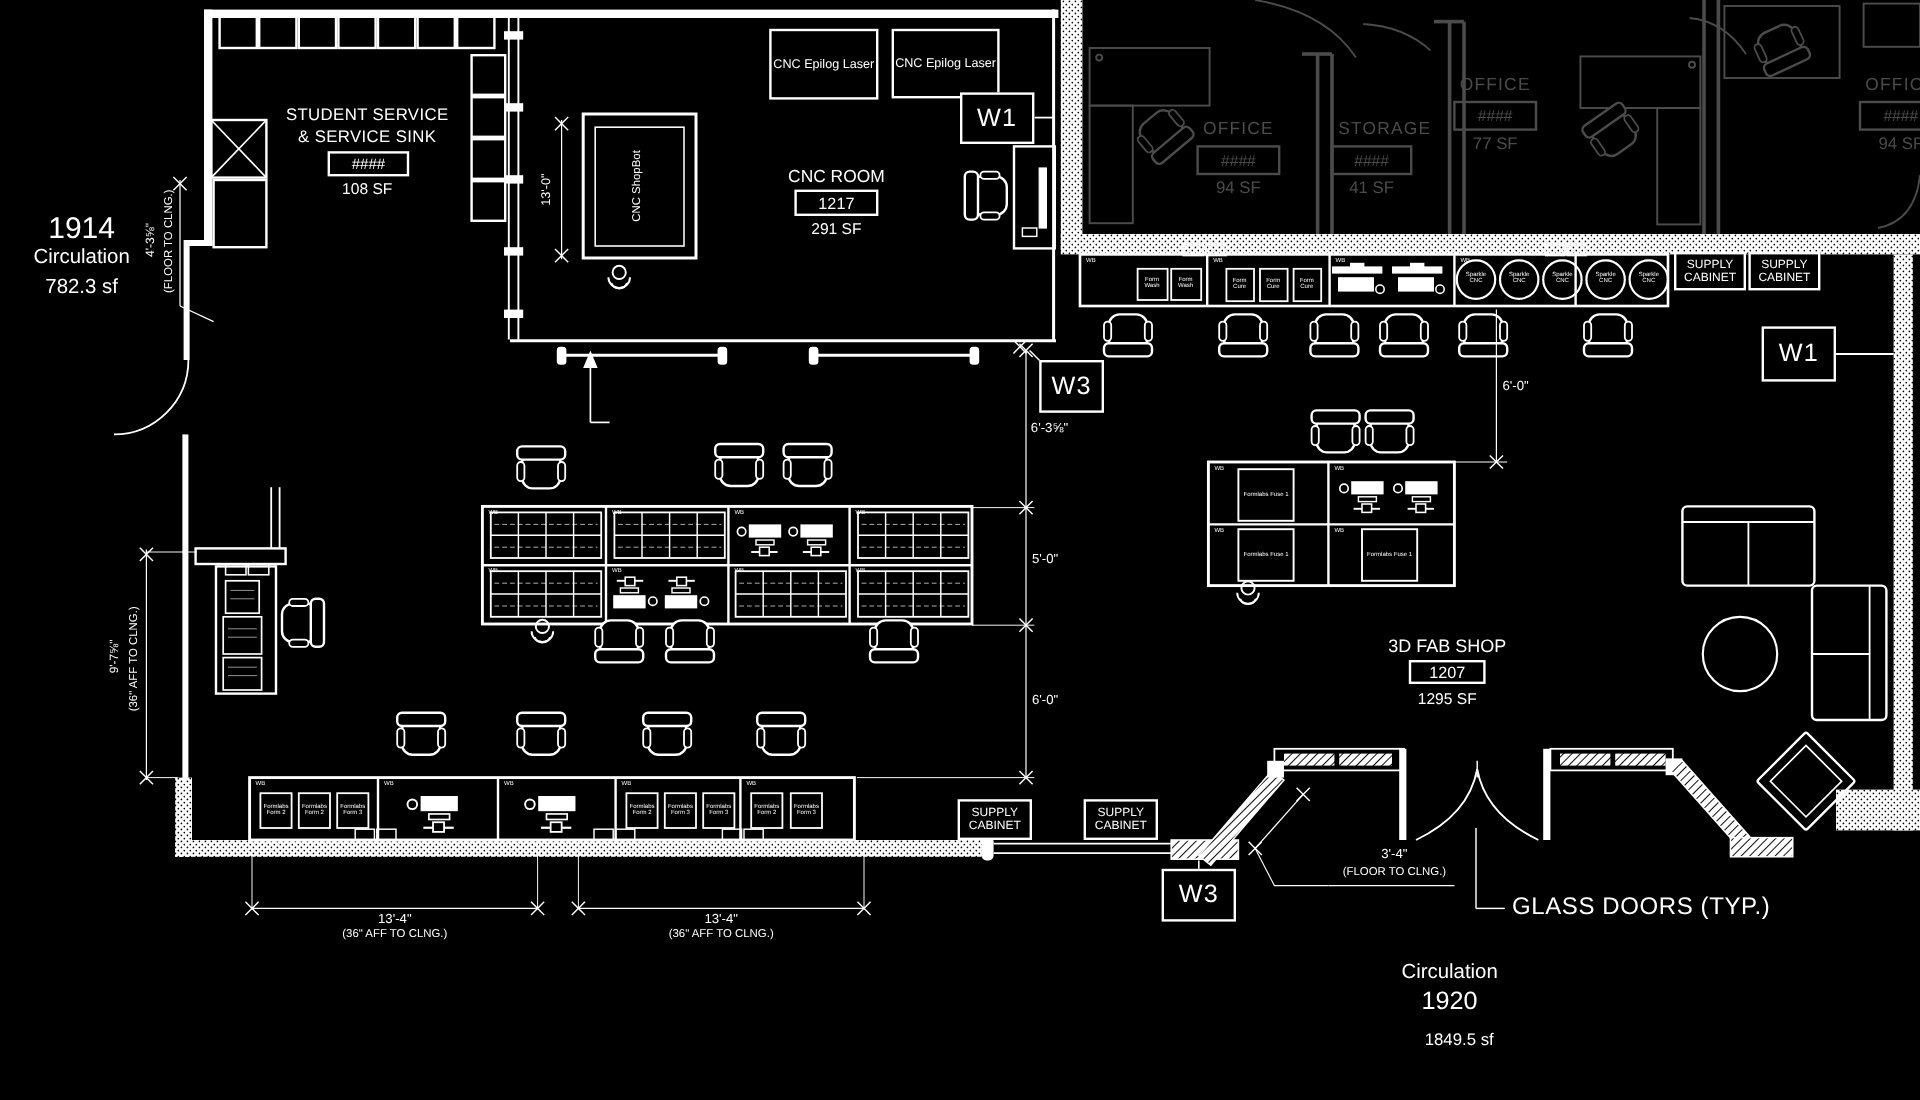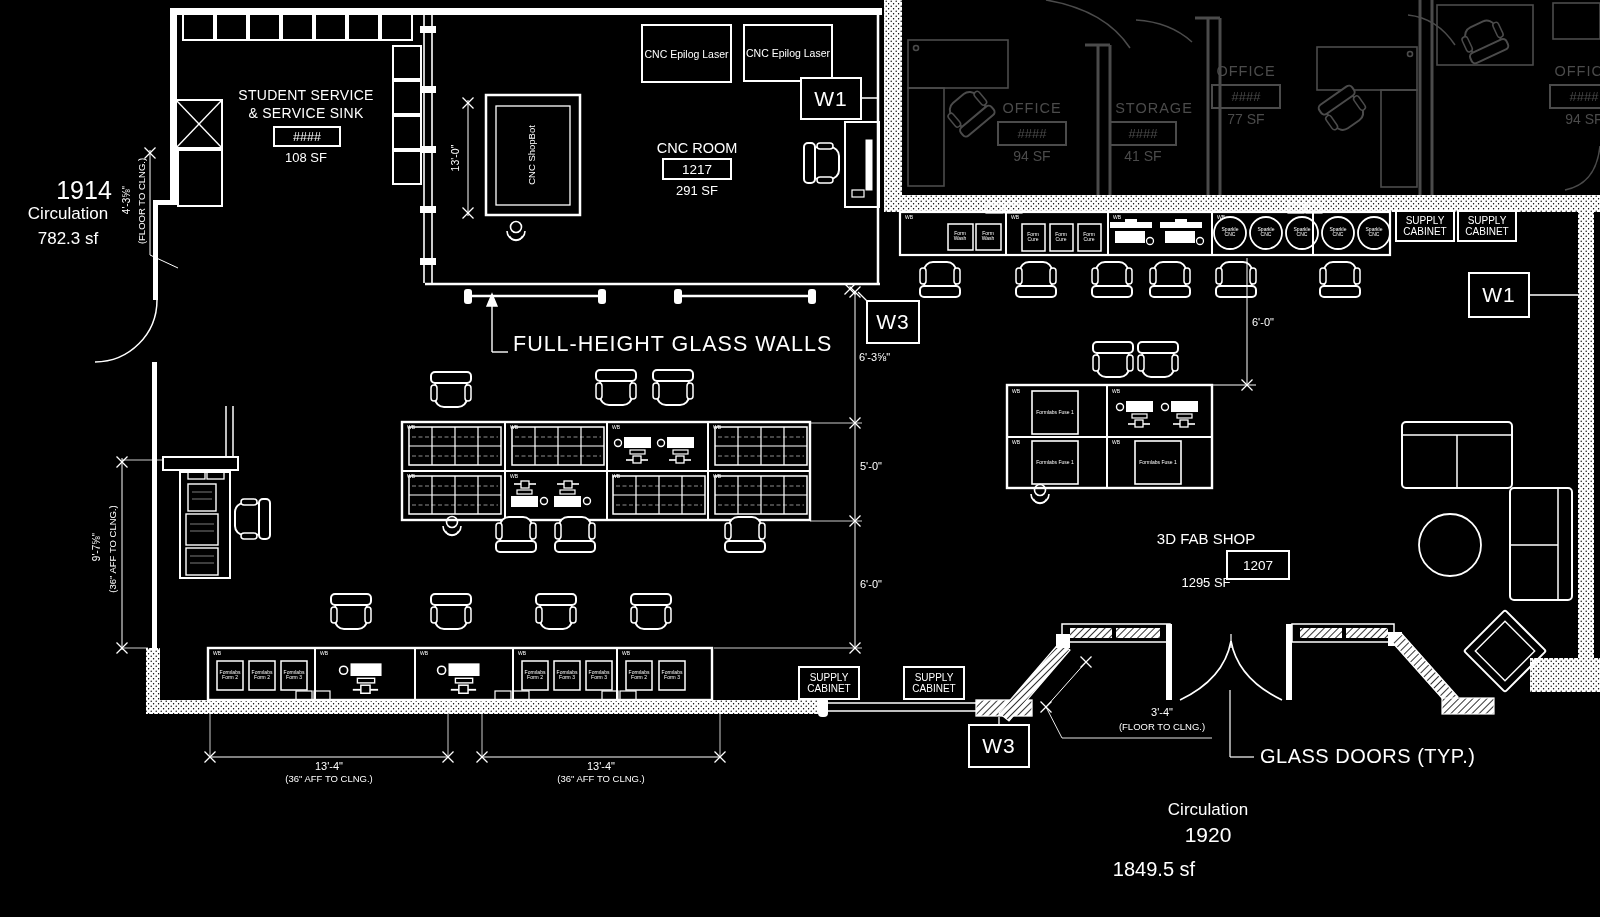--- a/index.html
+++ b/index.html
@@ -401,21 +401,21 @@
     <line x1="1558" y1="488" x2="1558" y2="600" stroke-width="1.5"></line>
     <line x1="1510" y1="545" x2="1558" y2="545" stroke-width="1.5"></line>
     <circle cx="1450" cy="545" r="31" stroke-width="1.8"></circle>
     <g transform="translate(1505,651) rotate(45)">
       <rect x="-29" y="-29" width="58" height="58" rx="2" stroke-width="2"></rect>
       <rect x="-21" y="-21" width="42" height="42" stroke-width="1.4"></rect>
     </g>
   </g>
 </svg>
 
-<div class="lbl c" style="left:68px;top:176px;font-size:25px;margin-left:16px;">1914</div>
+<div class="lbl c" style="left:68px;top:176px;font-size:25px;">1914</div>
 <div class="lbl c" style="left:68px;top:204px;font-size:17px;">Circulation</div>
 <div class="lbl c" style="left:68px;top:229px;font-size:17px;text-align:right;">782.3 sf</div>
 
 <div class="lbl c" style="left:306px;top:87px;font-size:14px;letter-spacing:.3px;">STUDENT SERVICE</div>
 <div class="lbl c" style="left:306px;top:105px;font-size:14px;letter-spacing:.3px;">&amp; SERVICE SINK</div>
 <div class="bx" style="left:273px;top:126px;width:68px;height:21px;font-size:12.5px;">
       <span>####</span>
     </div>
 <div class="lbl c" style="left:306px;top:150px;font-size:13px;">108 SF</div>
 
@@ -434,21 +434,20 @@
     </div>
 <div class="lbl c" style="left:697px;top:183px;font-size:13px;">291 SF</div>
 <div class="lbl rot" style="left:531px;top:155px;font-size:9.5px;">CNC ShopBot</div>
 <div class="lbl rot dim" style="left:455px;top:158px;font-size:10.5px;">13'-0"</div>
 
 <div class="lbl rot" style="left:126px;top:200px;font-size:10px;">4'-3⅝"</div>
 <div class="lbl rot" style="left:141px;top:201px;font-size:9.5px;">(FLOOR TO CLNG.)</div>
 <div class="lbl rot" style="left:96px;top:547px;font-size:10px;">9'-7⅝"</div>
 <div class="lbl rot" style="left:112px;top:549px;font-size:9.5px;">(36" AFF TO CLNG.)</div>
 
-<div class="lbl" style="left:513px;top:332px;font-size:21.5px;letter-spacing:1px;">FULL-HEIGHT GLASS WALLS</div>
 <div class="bx wtag" style="left:866px;top:300px;width:54px;height:44px;">
       <span>W3</span>
     </div>
 <div class="lbl dim" style="left:859px;top:351px;">6'-3⅝"</div>
 <div class="lbl dim" style="left:860px;top:460px;">5'-0"</div>
 <div class="lbl dim" style="left:860px;top:578px;">6'-0"</div>
 <div class="lbl dim" style="left:1252px;top:316px;">6'-0"</div>
 
 <div class="lbl c gry" style="left:1032px;top:100px;font-size:14.5px;letter-spacing:1px;">OFFICE</div>
 <div class="bx gry" style="left:997px;top:121px;width:70px;height:25px;font-size:13px;">
@@ -475,21 +474,21 @@
       <div><span>SUPPLY</span><br><span>CABINET</span></div>
     </div>
 <div class="bx sup" style="left:1457px;top:210px;width:60px;height:32px;">
       <div><span>SUPPLY</span><br><span>CABINET</span></div>
     </div>
 <div class="bx wtag" style="left:1468px;top:272px;width:62px;height:46px;">
       <span>W1</span>
     </div>
 
 <div class="lbl c" style="left:1206px;top:530px;font-size:15px;">3D FAB SHOP</div>
-<div class="bx" style="left:1226px;top:550px;width:64px;height:30px;font-size:13.5px;">
+<div class="bx" style="left:1174px;top:550px;width:64px;height:20px;font-size:13.5px;">
       <span>1207</span>
     </div>
 <div class="lbl c" style="left:1206px;top:575px;font-size:13px;">1295 SF</div>
 
 <div class="bx sup" style="left:798px;top:666px;width:62px;height:34px;">
       <div><span>SUPPLY</span><br><span>CABINET</span></div>
     </div>
 <div class="bx sup" style="left:903px;top:666px;width:62px;height:34px;">
       <div><span>SUPPLY</span><br><span>CABINET</span></div>
     </div>
@@ -501,21 +500,21 @@
 <div class="lbl c dimsub" style="left:329px;top:773px;">(36" AFF TO CLNG.)</div>
 <div class="lbl c dim" style="left:601px;top:760px;">13'-4"</div>
 <div class="lbl c dimsub" style="left:601px;top:773px;">(36" AFF TO CLNG.)</div>
 <div class="lbl c dim" style="left:1162px;top:706px;">3'-4"</div>
 <div class="lbl c dimsub" style="left:1162px;top:721px;">(FLOOR TO CLNG.)</div>
 
 <div class="lbl" style="left:1260px;top:745px;font-size:20px;letter-spacing:.5px;">GLASS DOORS (TYP.)</div>
 
 <div class="lbl c" style="left:1208px;top:800px;font-size:17px;">Circulation</div>
 <div class="lbl c" style="left:1208px;top:823px;font-size:21px;">1920</div>
-<div class="lbl c" style="left:1154px;top:858px;font-size:20px;text-align:center;">1849.5 sf</div>
+<div class="lbl c" style="left:1216px;top:858px;font-size:14px;text-align:center;">1849.5 sf</div>
 
 <div class="lbl c t5" style="left:960px;top:231px;"><span>Form</span><br><span>Wash</span></div>
 <div class="lbl c t5" style="left:988px;top:231px;"><span>Form</span><br><span>Wash</span></div>
 <div class="lbl c t5" style="left:1033px;top:232px;"><span>Form</span><br><span>Cure</span></div>
 <div class="lbl c t5" style="left:1061px;top:232px;"><span>Form</span><br><span>Cure</span></div>
 <div class="lbl c t5" style="left:1089px;top:232px;"><span>Form</span><br><span>Cure</span></div>
 <div class="lbl c t5" style="left:1230px;top:227px;"><span>Sparkle</span><br><span>CNC</span></div>
 <div class="lbl c t5" style="left:1266px;top:227px;"><span>Sparkle</span><br><span>CNC</span></div>
 <div class="lbl c t5" style="left:1302px;top:227px;"><span>Sparkle</span><br><span>CNC</span></div>
 <div class="lbl c t5" style="left:1338px;top:227px;"><span>Sparkle</span><br><span>CNC</span></div>

